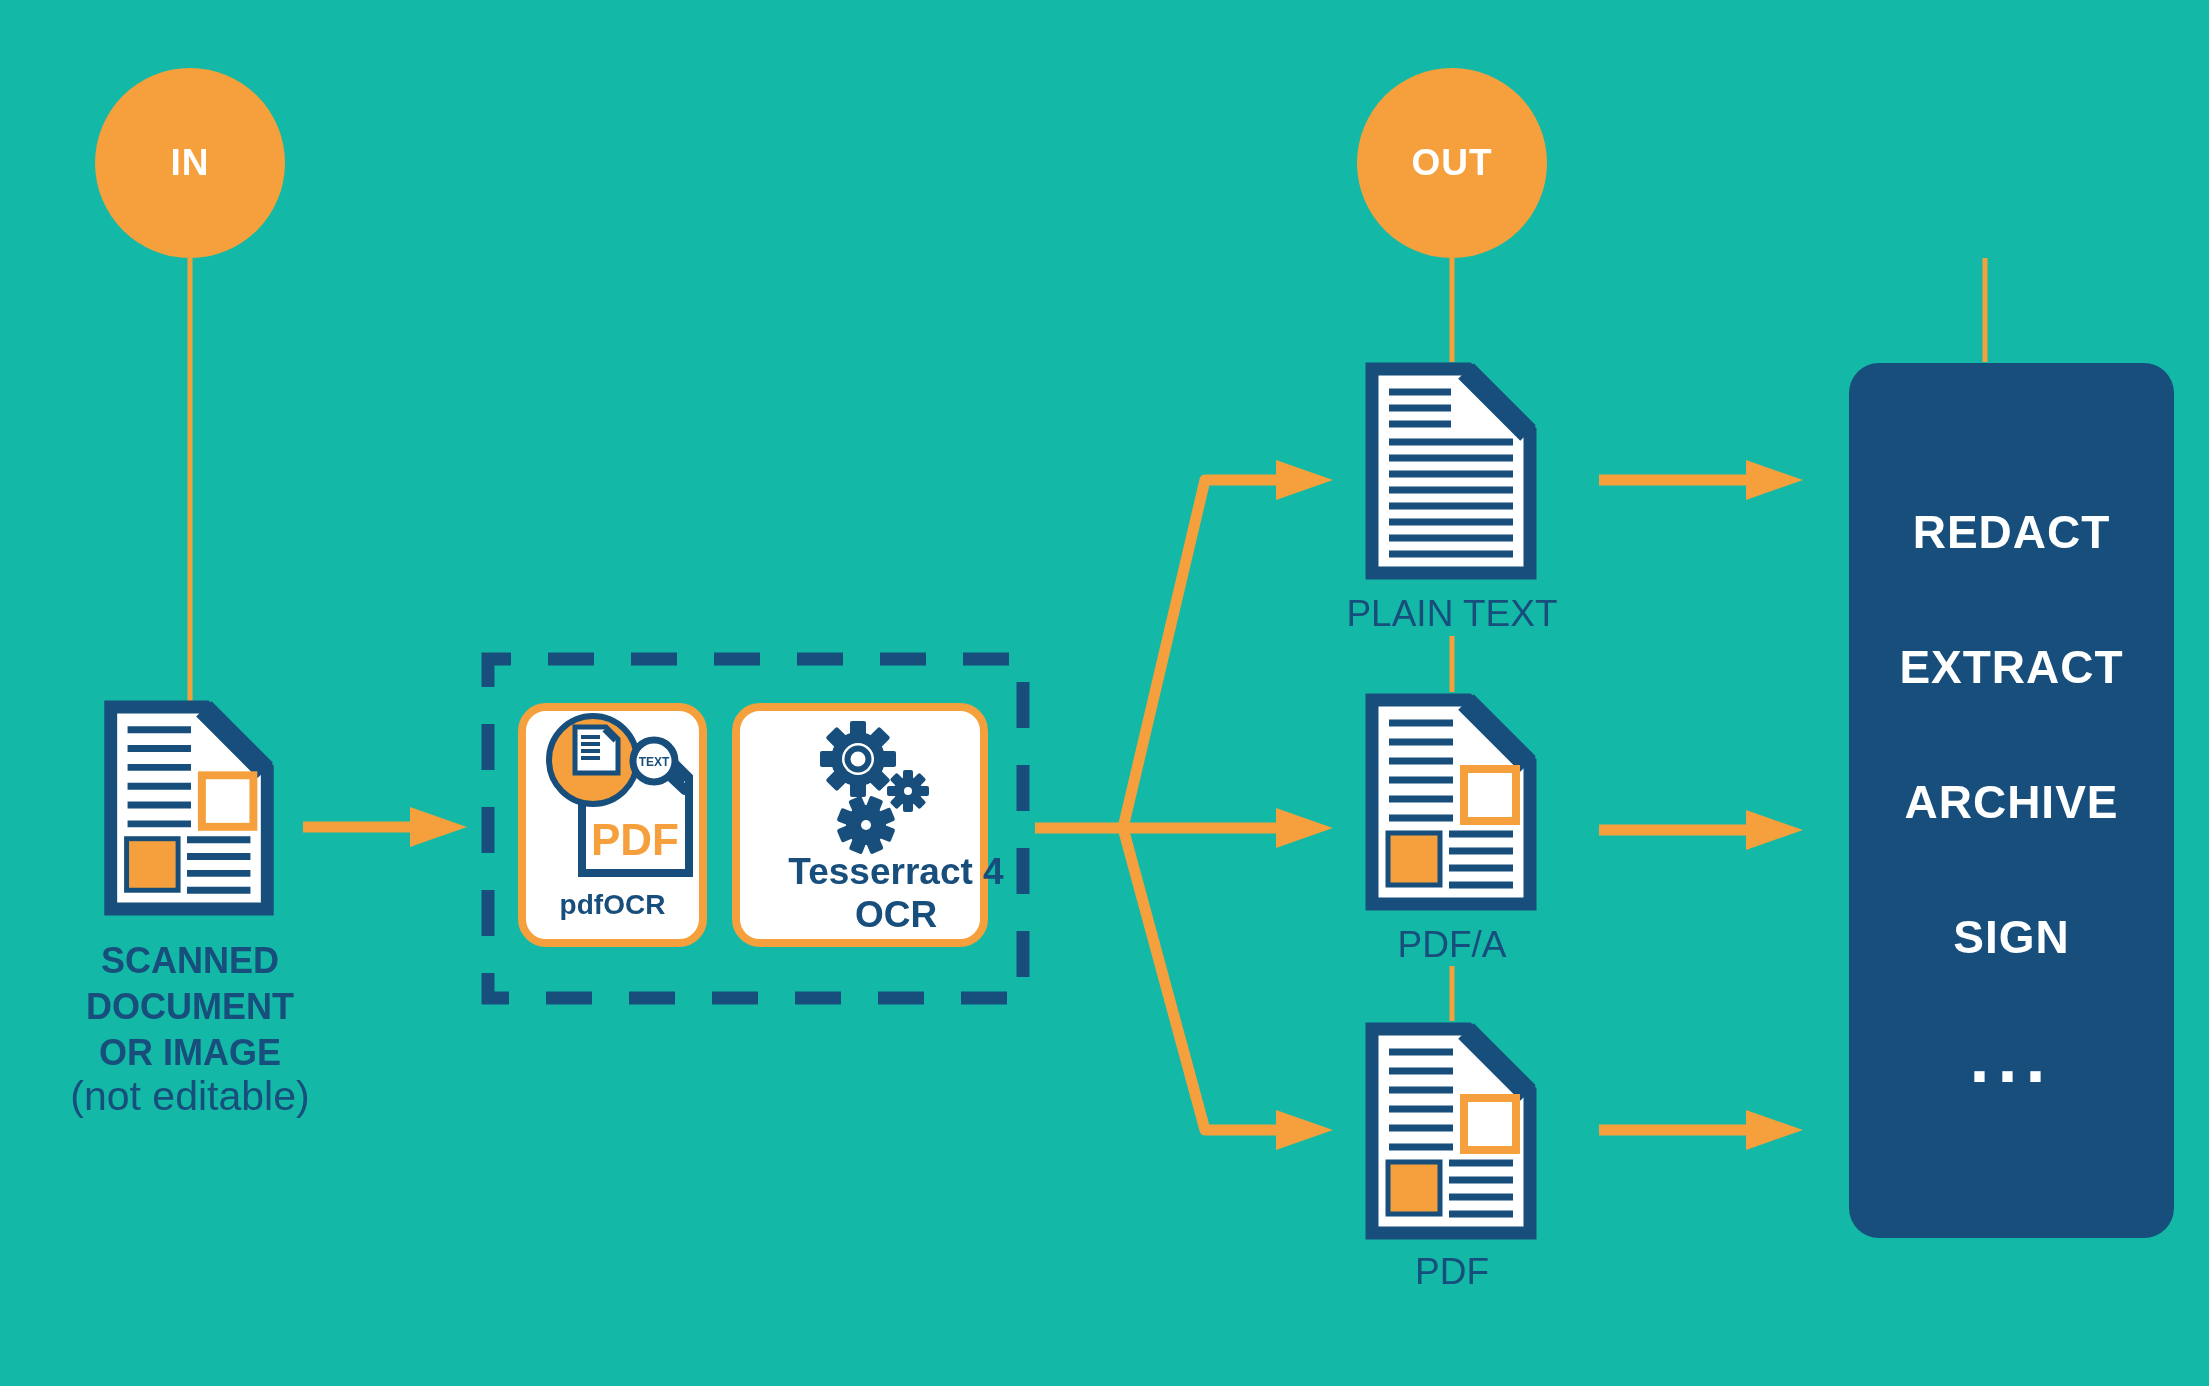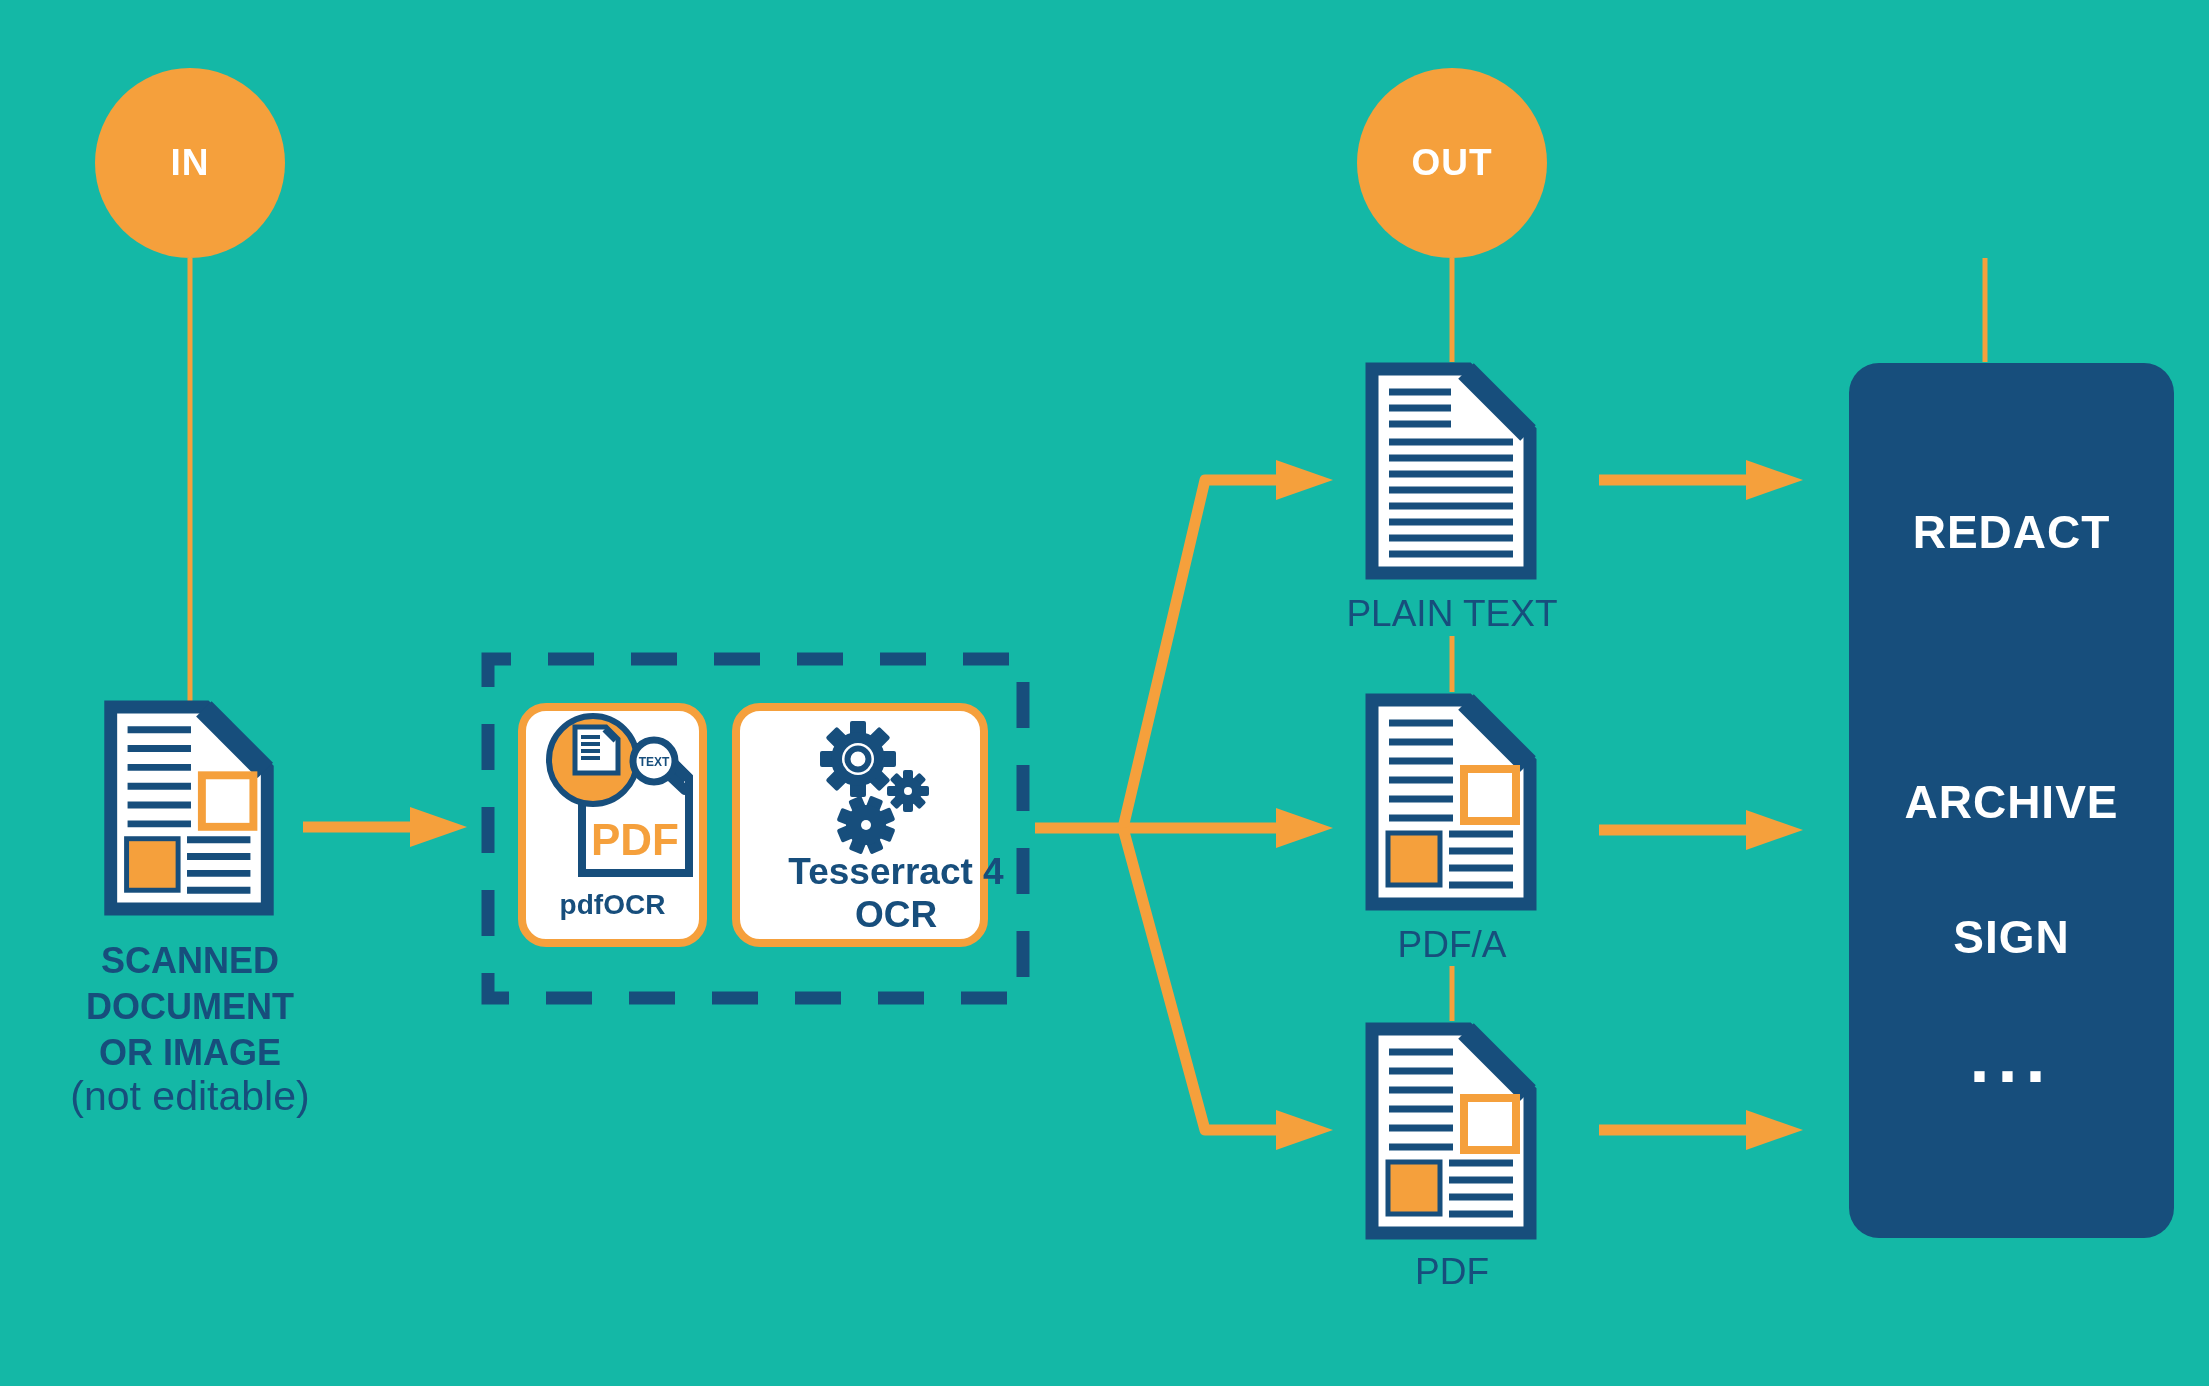--- a/index.html
+++ b/index.html
@@ -241,18 +241,19 @@
   </svg>
   <div class="out-label" style="left:1292px;top:925px;">PDF/A</div>
 
   <svg class="layer" style="left:1365px;top:1022px;" width="172" height="218" viewBox="0 0 172 218">
     <use href="#doc-squares"></use>
   </svg>
   <div class="out-label" style="left:1292px;top:1252px;">PDF</div>
 
   <div class="actions-box">
     <div class="action-item" style="top:139px;">REDACT</div>
+    <div class="action-item" style="top:274px;">EXTRACT</div>
     <div class="action-item" style="top:409px;">ARCHIVE</div>
     <div class="action-item" style="top:544px;">SIGN</div>
     <div class="action-item dots" style="top:664px;">...</div>
   </div>
 
 </div>
 
 </body></html>

